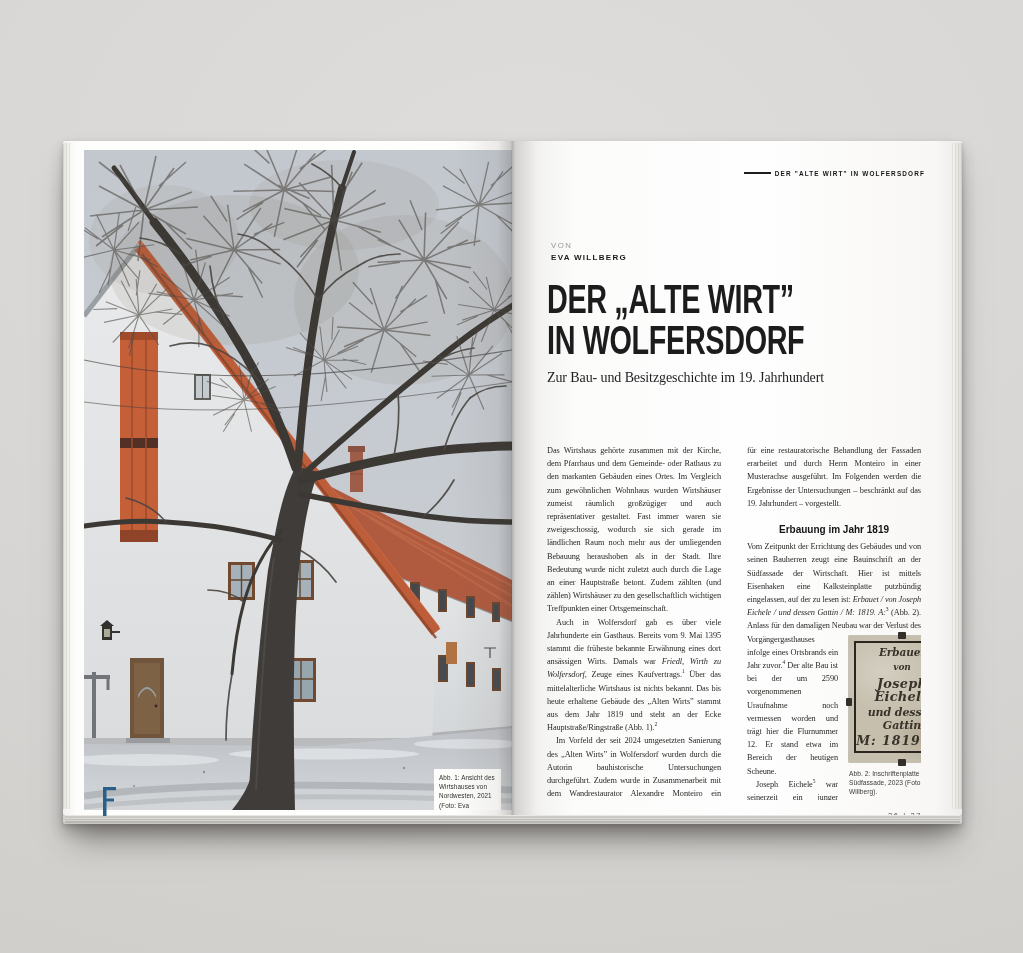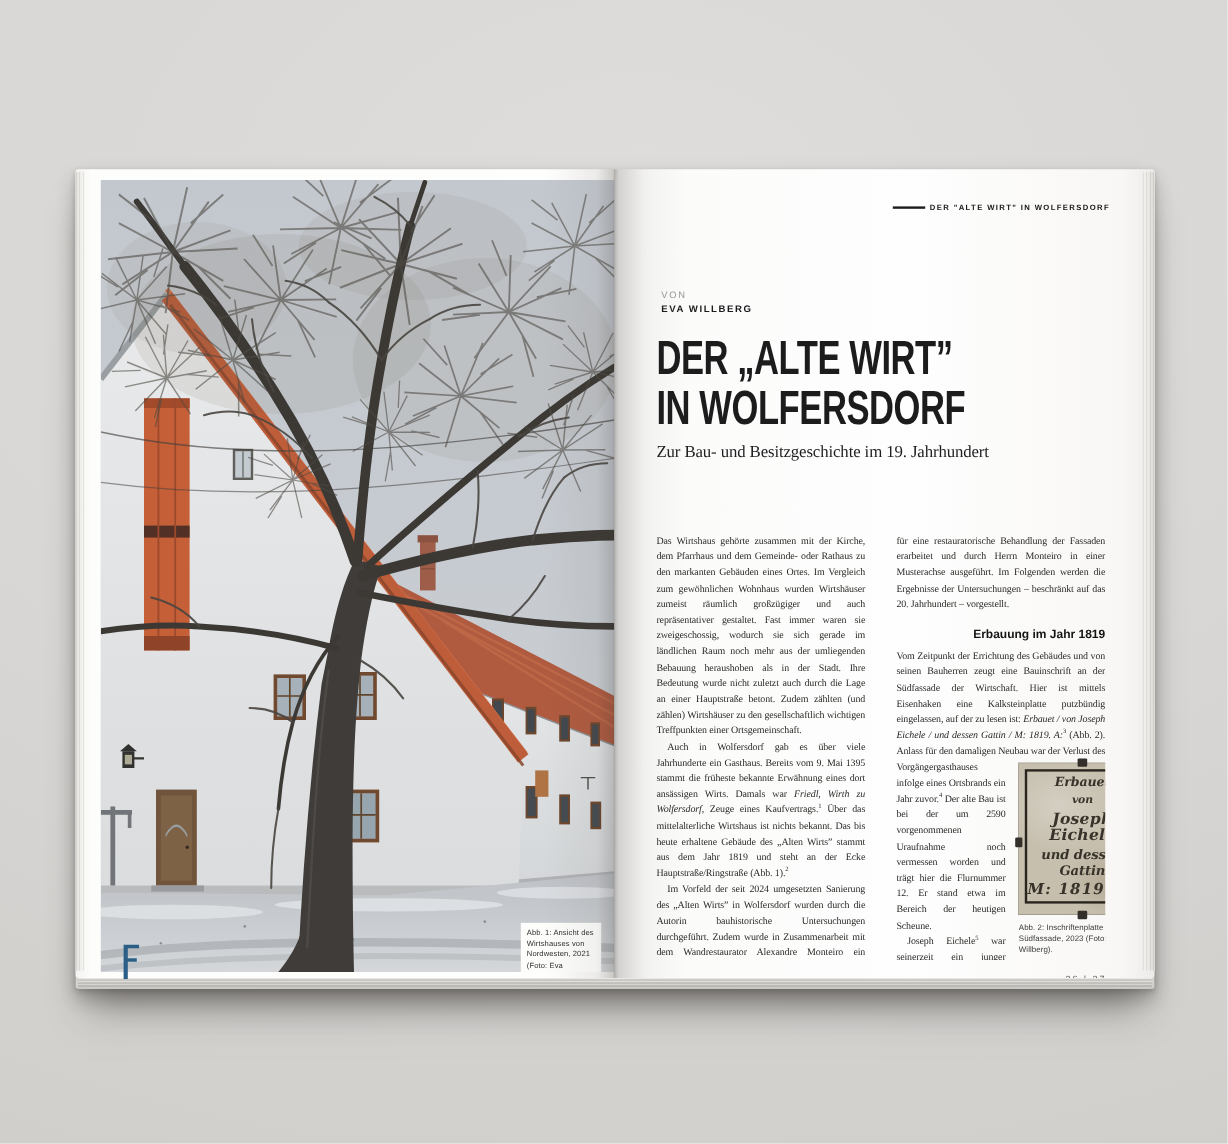--- a/index.html
+++ b/index.html
@@ -90,21 +90,21 @@
     font-family:"Liberation Serif",serif;font-size:8.3px;line-height:13.2px;
     letter-spacing:-.1px;color:#2b2a28;text-align:justify;
   }
   .col{width:174px;flex:0 0 174px;}
   .col p{margin:0;}
   .col p.ind{text-indent:9px;}
   .col em{font-style:italic;}
   .col sup{font-size:5.5px;line-height:0;vertical-align:super;}
   .col h2{
     font-family:"Liberation Sans",sans-serif;font-size:10px;letter-spacing:0;
-    color:#141414;margin:13px 0 4px 0;text-align:right;
+    color:#141414;margin:13px 0 4px 0;text-align:center;
   }
   .fig2-float{
     display:block;float:right;width:112px;
     margin:3px -35px 2px 6px;
   }
   .plate{
     display:block;position:relative;width:96px;height:116px;margin-left:5px;
     background:
       radial-gradient(70px 55px at 32% 28%, rgba(255,255,255,.25), rgba(255,255,255,0) 70%),
       radial-gradient(50px 40px at 72% 78%, rgba(120,98,66,.22), rgba(120,98,66,0) 75%),
@@ -382,21 +382,21 @@
 
     <div class="subtitle">Zur Bau- und Besitzgeschichte im 19. Jahrhundert</div>
 
     <div class="cols">
       <div class="col">
         <p>Das Wirtshaus gehörte zusammen mit der Kirche, dem Pfarrhaus und dem Gemeinde- oder Rathaus zu den markanten Gebäuden eines Ortes. Im Vergleich zum gewöhnlichen Wohnhaus wurden Wirtshäuser zumeist räumlich großzügiger und auch repräsentativer gestaltet. Fast immer waren sie zweigeschossig, wodurch sie sich gerade im ländlichen Raum noch mehr aus der umliegenden Bebauung heraushoben als in der Stadt. Ihre Bedeutung wurde nicht zuletzt auch durch die Lage an einer Hauptstraße betont. Zudem zählten (und zählen) Wirtshäuser zu den gesellschaftlich wichtigen Treffpunkten einer Ortsgemeinschaft.</p>
         <p class="ind"><span>Auch in Wolfersdorf gab es über viele Jahrhunderte ein Gasthaus. Bereits vom 9. Mai 1395 stammt die früheste bekannte Erwähnung eines dort ansässigen Wirts. Damals war </span><em>Friedl, Wirth zu Wolfersdorf</em><span>, Zeuge eines Kaufvertrags.</span><sup>1</sup><span> Über das mittelalterliche Wirtshaus ist nichts bekannt. Das bis heute erhaltene Gebäude des „Alten Wirts” stammt aus dem Jahr 1819 und steht an der Ecke Hauptstraße/Ringstraße (Abb. 1).</span><sup>2</sup></p>
         <p class="ind">Im Vorfeld der seit 2024 umgesetzten Sanierung des „Alten Wirts” in Wolfersdorf wurden durch die Autorin bauhistorische Untersuchungen durchgeführt. Zudem wurde in Zusammenarbeit mit dem Wandrestaurator Alexandre Monteiro ein Konzept</p>
       </div>
       <div class="col">
-        <p>für eine restauratorische Behandlung der Fassaden erarbeitet und durch Herrn Monteiro in einer Musterachse ausgeführt. Im Folgenden werden die Ergebnisse der Untersuchungen – beschränkt auf das 20. Jahrhundert – vorgestellt.</p>
+        <p>für eine restauratorische Behandlung der Fassaden erarbeitet und durch Herrn Monteiro in einer Musterachse ausgeführt. Im Folgenden werden die Ergebnisse der Untersuchungen – beschränkt auf das 19. Jahrhundert – vorgestellt.</p>
         <h2>Erbauung im Jahr 1819</h2>
         <p><span>Vom Zeitpunkt der Errichtung des Gebäudes und von seinen Bauherren zeugt eine Bauinschrift an der Südfassade der Wirtschaft. Hier ist mittels Eisenhaken eine Kalksteinplatte putzbündig eingelassen, auf der zu lesen ist: </span><em>Erbauet / von Joseph Eichele / und dessen Gattin / M: 1819. A:</em><sup>3</sup><span> (Abb. 2). Anlass für den damaligen Neubau war der Verlust </span><span class="fig2-float">
               <span class="plate">
                 <span class="hook hook-top"></span>
                 <span class="hook hook-bottom"></span>
                 <span class="hook hook-left"></span>
                 <span class="plate-frame">
                   <span class="pl1">Erbauet</span>
                   <span class="pl2">von</span>
                   <span class="pl3">Joseph Eichele</span>

